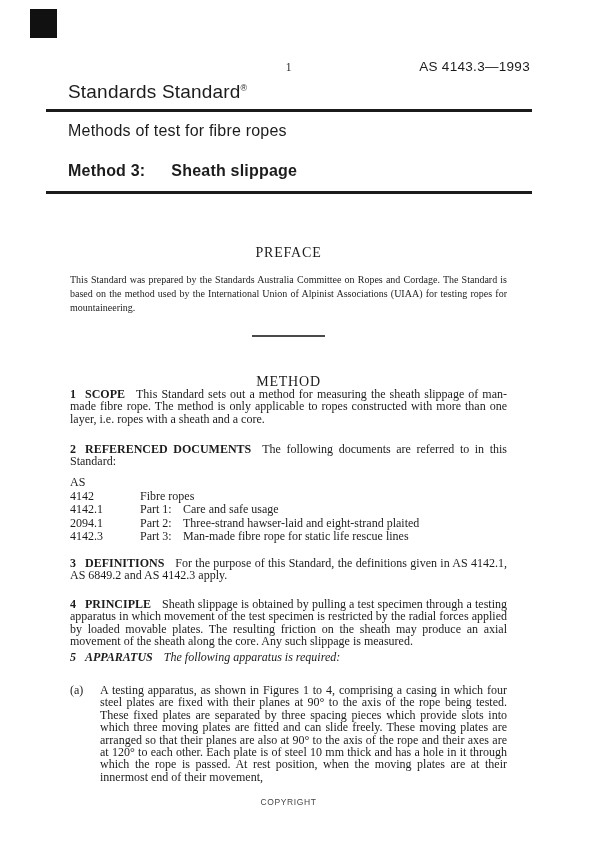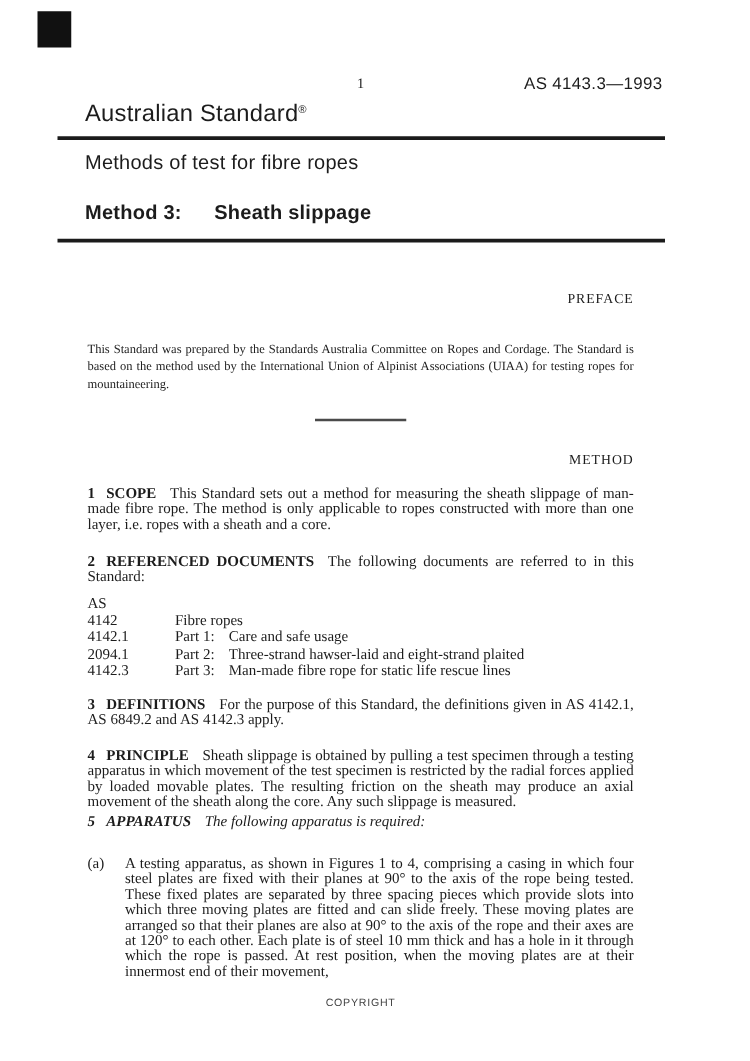--- a/index.html
+++ b/index.html
@@ -32,21 +32,21 @@
   .rule-bottom { top:191px; }
 
   .doc-title { left:68px; top:122px; font-family:"Liberation Sans", sans-serif;
                font-weight:normal; font-size:16px; letter-spacing:0.2px; }
   .doc-subtitle { left:68px; top:162px; font-family:"Liberation Sans", sans-serif;
                   font-weight:bold; font-size:16px; letter-spacing:0.2px; }
   .doc-subtitle .gap { display:inline-block; width:26px; }
 
   
   .col { left:70px; width:437px; }
-  .center-head { text-align:right; font-size:11px; letter-spacing:0.8px; }
+  .center-head { text-align:center; font-size:14px; letter-spacing:0.8px;margin-top:12px; }
   .preface-head { top:233px; }
   .preface-body { top:273px; font-size:10px; line-height:13.8px; text-align:justify; }
 
   .divider { left:252px; top:335px; width:73px; height:1.5px; background:#4a4a4a; }
 
   .method-head { top:362px; }
 
   .para { font-size:12px; line-height:12.4px; text-align:justify; }
   .sec-num { font-weight:bold; margin-right:9px; }
   .sec-title { font-weight:bold; margin-right:11px; }
@@ -76,21 +76,21 @@
 </head>
 <body>
 
 <div class="page">
 
   <div class="abs corner-mark"></div>
 
   <div class="abs page-number">1</div>
   <div class="abs doc-ref">AS 4143.3—1993</div>
 
-  <div class="abs brand"><span>Australian Standard</span><sup>®</sup></div>
+  <div class="abs brand"><span>Standards Standard</span><sup>®</sup></div>
 
   <div class="abs rule rule-top"></div>
 
   <div class="abs doc-title">Methods of test for fibre ropes</div>
 
   <div class="abs doc-subtitle"><span>Method 3:</span><span class="gap"></span><span>Sheath slippage</span></div>
 
   <div class="abs rule rule-bottom"></div>
 
   <div class="abs col center-head preface-head">PREFACE</div>

